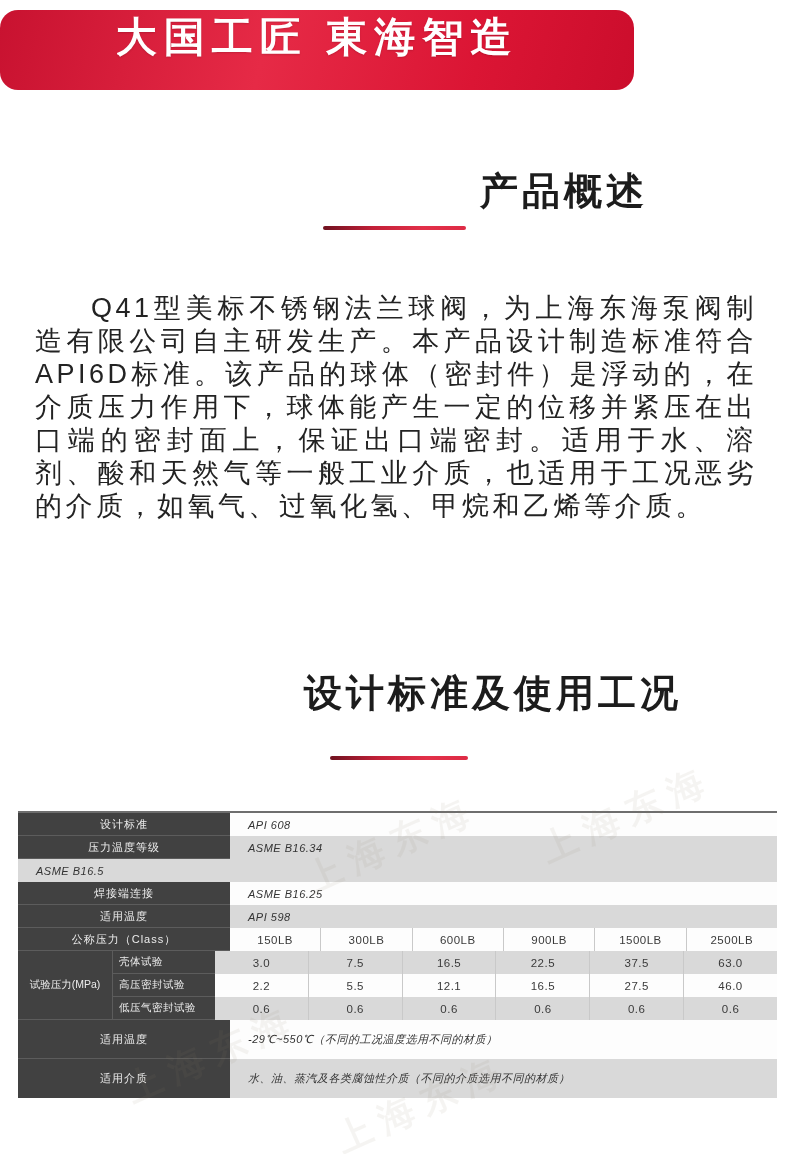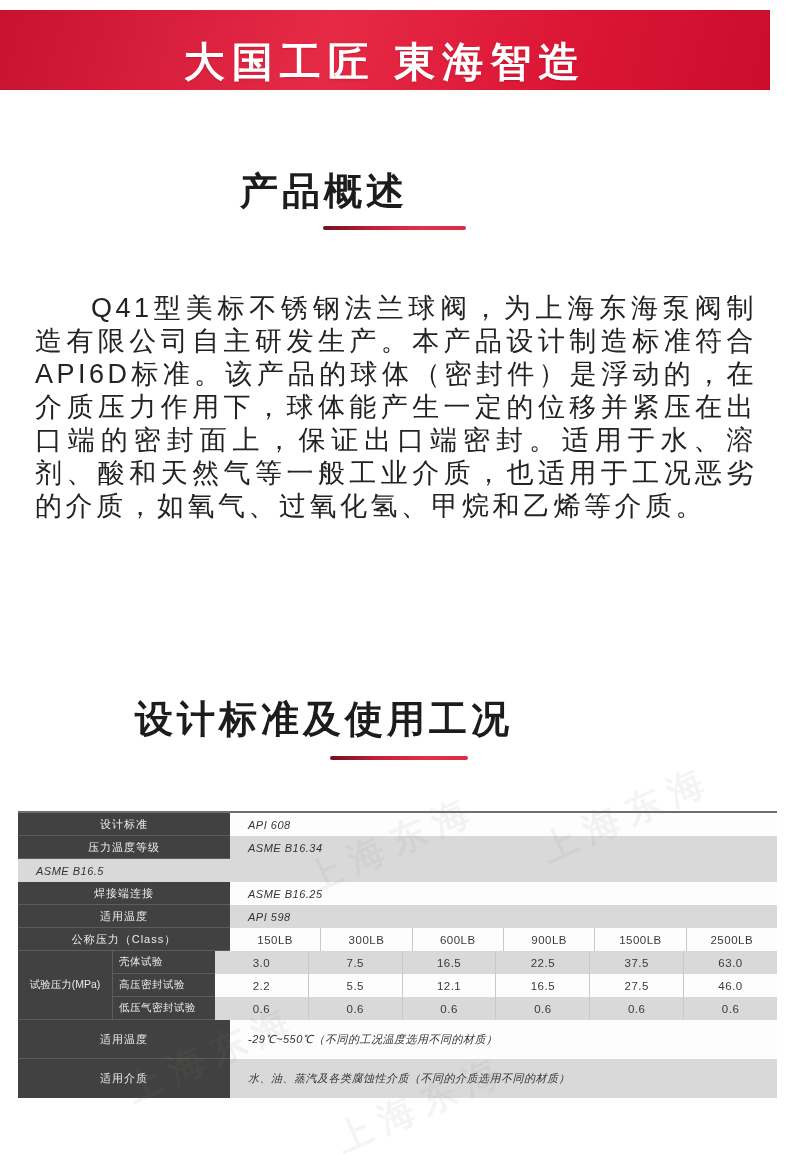--- a/index.html
+++ b/index.html
@@ -4,36 +4,36 @@
 <style>
   * { margin:0; padding:0; box-sizing:border-box; }
   html,body { background:#ffffff; }
   body {
     width:790px; height:1154px; position:relative; overflow:hidden;
     font-family:"Liberation Sans", sans-serif;
   }
 
   
   .banner {
-    position:absolute; top:10px; left:0; width:770px; height:80px;
+    position:absolute; top:10px; left:0; width:634px; height:80px;
     background:linear-gradient(105deg,#c81230 0%,#e62a46 42%,#db1534 75%,#cb0d2c 100%);
-    display:flex; align-items:flex-end; justify-content:center;
+    display:flex; align-items:flex-start; justify-content:center;border-radius:18px;
   }
   .banner-text {
     color:#ffffff; font-size:41px; font-weight:bold; letter-spacing:7px;
     text-shadow:0 1px 2px rgba(0,0,0,0.15);
   }
 
   
   .section-title {
-    position:absolute; left:0; width:648px; text-align:center;
+    position:absolute; left:0; width:648px; text-align:right;
     font-size:38px; font-weight:bold; color:#1c1c1c; letter-spacing:4px;
   }
   .title-overview { top:166px; }
-  .title-design { top:694px; }
+  .title-design { top:668px;margin-left:34px; }
   .title-underline {
     position:absolute; height:4px; border-radius:2px;
     background:linear-gradient(to right,#6f1220,#c22038 35%,#e23049 70%,#de2b45 100%);
   }
   .underline-overview { top:226px; left:323px; width:143px; }
   .underline-design  { top:756px; left:330px; width:138px; }
 
   
   .overview-paragraph {
     position:absolute; top:292px; left:35px; width:722px;

